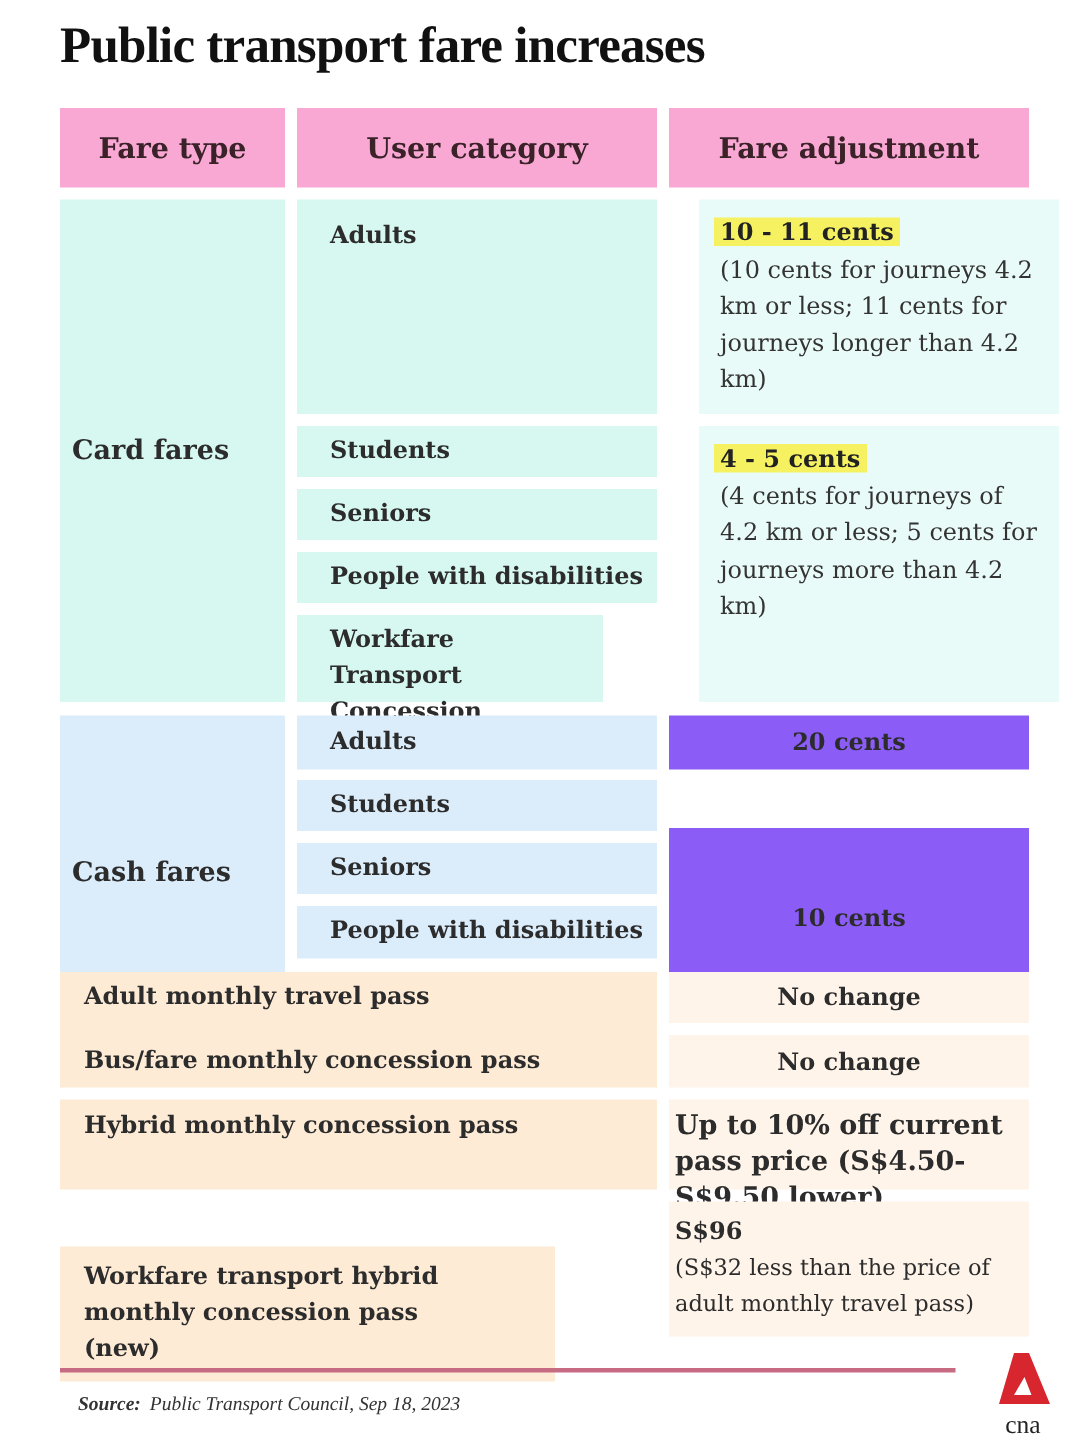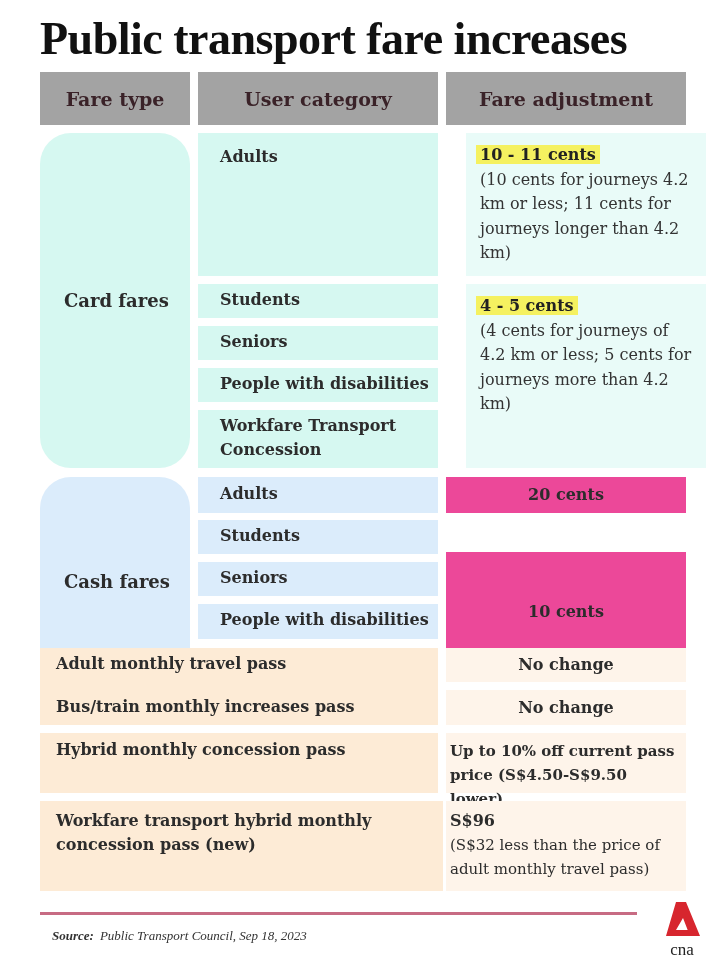--- a/index.html
+++ b/index.html
@@ -1,28 +1,28 @@
 <!DOCTYPE html>
 <html><head>
 <meta charset="utf-8">
 <style>
   html,body{margin:0;padding:0;background:#fff;}
   body{width:720px;height:960px;position:relative;overflow:hidden;font-family:"DejaVu Serif",serif;color:#2a2a2a;}
-  .title{position:absolute;left:40px;top:12px;font-family:"Liberation Serif",serif;font-weight:bold;font-size:46px;color:#111;letter-spacing:-0.5px;text-align:center;}
+  .title{position:absolute;left:40px;top:12px;font-family:"Liberation Serif",serif;font-weight:bold;font-size:34px;color:#111;letter-spacing:-0.5px;text-align:center;}
   .cell{position:absolute;box-sizing:border-box;font-weight:bold;font-size:16px;line-height:24px;color:#2c2c2c;}
-  .hdr{background:#a3a3a3;display:flex;align-items:center;justify-content:center;font-size:19px;color:#3a2228;font-family:"DejaVu Serif",serif;}
+  .hdr{background:#f9a8d4;display:flex;align-items:center;justify-content:center;font-size:19px;color:#3a2228;font-family:"DejaVu Serif",serif;}
   .card{background:#d6f8f1;}
   .cardv{background:#e9fbf8;}
   .cash{background:#dbecfb;}
-  .cashv{background:#ec4899;}
+  .cashv{background:#8b5cf6;}
   .pass{background:#fdebd6;}
   .passv{background:#fef4ea;}
   .pad{padding:12px 0 0 22px;}
   .ctr{display:flex;align-items:center;justify-content:center;}
-  .left{display:flex;align-items:center;padding-left:24px;font-size:18px;border-radius:31px;}
+  .left{display:flex;align-items:center;padding-left:8px;font-size:18px;}
   .val{padding:10px 10px 0 14px;font-size:16px;line-height:24.5px;font-weight:normal;color:#333;margin-left:20px;}
   .val .hl{background:#f5f160;font-weight:bold;padding:0 4px;margin-left:-4px;color:#222;}
   .footer-line{position:absolute;left:40px;top:912px;width:597px;height:3px;background:#c76b83;}
   .source{position:absolute;left:52px;top:928px;font-family:"Liberation Serif",serif;font-style:italic;font-size:13px;color:#333;}
   .source b{font-weight:bold;margin-right:6px;}
   .logo{position:absolute;left:662px;top:900px;width:40px;height:56px;}
 </style>
 </head>
 <body>
 
@@ -34,44 +34,44 @@
 
 <div class="cell card left" style="left:40px;top:133px;width:150px;height:335px;">Card fares</div>
 <div class="cell card pad" style="left:198px;top:133px;width:240px;height:143px;">Adults</div>
 <div class="cell cardv val" style="left:446px;top:133px;width:240px;height:143px;">
   <span class="hl">10 - 11 cents</span><br>
   <span>(10 cents for journeys 4.2 km or less; 11 cents for journeys longer than 4.2 km)</span>
 </div>
 <div class="cell card" style="left:198px;top:284px;width:240px;height:34px;padding:4px 0 0 22px;">Students</div>
 <div class="cell card" style="left:198px;top:326px;width:240px;height:34px;padding:4px 0 0 22px;">Seniors</div>
 <div class="cell card" style="left:198px;top:368px;width:240px;height:34px;padding:4px 0 0 22px;">People with disabilities</div>
-<div class="cell card" style="left:198px;top:410px;width:240px;height:58px;padding:4px 30px 0 22px;">Workfare Transport Concession</div>
+<div class="cell card" style="left:198px;top:410px;width:204px;height:58px;padding:4px 30px 0 22px;">Workfare Transport Concession</div>
 <div class="cell cardv val" style="left:446px;top:284px;width:240px;height:184px;">
   <span class="hl">4 - 5 cents</span><br>
   <span>(4 cents for journeys of 4.2 km or less; 5 cents for journeys more than 4.2 km)</span>
 </div>
 
 <div class="cell cash left" style="left:40px;top:477px;width:150px;height:210px;">Cash fares</div>
 <div class="cell cash" style="left:198px;top:477px;width:240px;height:36px;padding:5px 0 0 22px;">Adults</div>
 <div class="cell cashv ctr" style="left:446px;top:477px;width:240px;height:36px;">20 cents</div>
 <div class="cell cash" style="left:198px;top:520px;width:240px;height:34px;padding:4px 0 0 22px;">Students</div>
 <div class="cell cash" style="left:198px;top:562px;width:240px;height:34px;padding:4px 0 0 22px;">Seniors</div>
 <div class="cell cash" style="left:198px;top:604px;width:240px;height:35px;padding:4px 0 0 22px;">People with disabilities</div>
 <div class="cell cashv ctr" style="left:446px;top:520px;width:240px;height:119px;margin-top:32px;">10 cents</div>
 
 <div class="cell pass" style="left:40px;top:648px;width:398px;height:44px;padding:4px 0 16px 16px;">Adult monthly travel pass</div>
 <div class="cell passv ctr" style="left:446px;top:648px;width:240px;height:34px;">No change</div>
 
-<div class="cell pass" style="left:40px;top:690px;width:398px;height:35px;padding:5px 0 0 16px;">Bus/train monthly increases pass</div>
+<div class="cell pass" style="left:40px;top:690px;width:398px;height:35px;padding:5px 0 0 16px;">Bus/fare monthly concession pass</div>
 <div class="cell passv ctr" style="left:446px;top:690px;width:240px;height:35px;">No change</div>
 
 <div class="cell pass" style="left:40px;top:733px;width:398px;height:60px;padding:5px 0 0 16px;">Hybrid monthly concession pass</div>
-<div class="cell passv" style="left:446px;top:733px;width:240px;height:60px;padding:6px 8px 0 4px;font-size:15px;line-height:24px;">Up to 10% off current pass price (S$4.50-S$9.50 lower)</div>
+<div class="cell passv" style="left:446px;top:733px;width:240px;height:60px;padding:6px 8px 0 4px;font-size:18px;line-height:24px;">Up to 10% off current pass price (S$4.50-S$9.50 lower)</div>
 
-<div class="cell pass" style="left:40px;top:801px;width:403px;height:90px;padding:8px 60px 0 16px;">Workfare transport hybrid monthly concession pass (new)</div>
+<div class="cell pass" style="left:40px;top:831px;width:330px;height:90px;padding:8px 60px 0 16px;">Workfare transport hybrid monthly concession pass (new)</div>
 <div class="cell passv" style="left:446px;top:801px;width:240px;height:90px;padding:8px 6px 0 4px;line-height:24px;">
   <span>S$96</span><br>
   <span style="font-weight:normal;font-size:15px;">(S$32 less than the price of adult monthly travel pass)</span>
 </div>
 
 <div class="footer-line"></div>
 <div class="source">
   <b>Source:</b><span>Public Transport Council, Sep 18, 2023</span>
 </div>
 <div class="logo">

